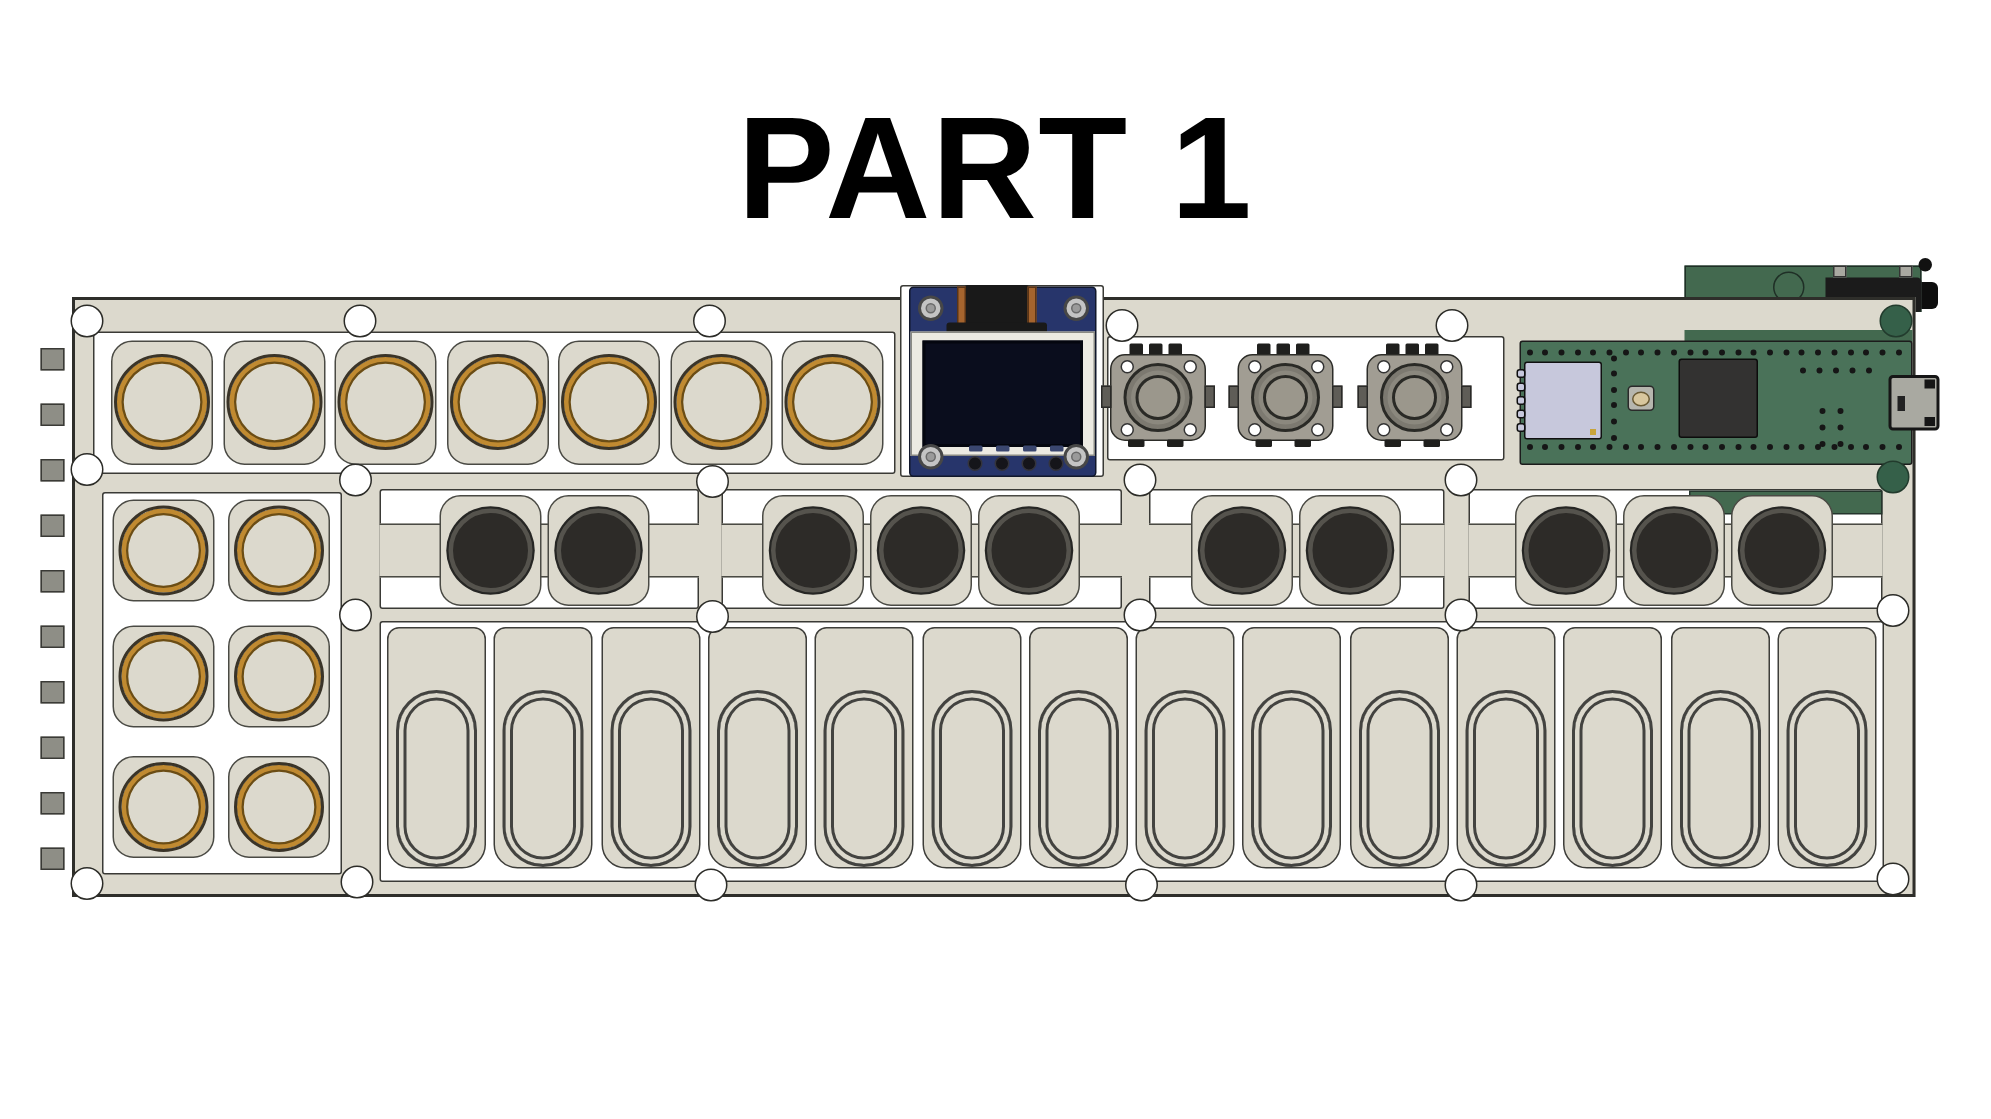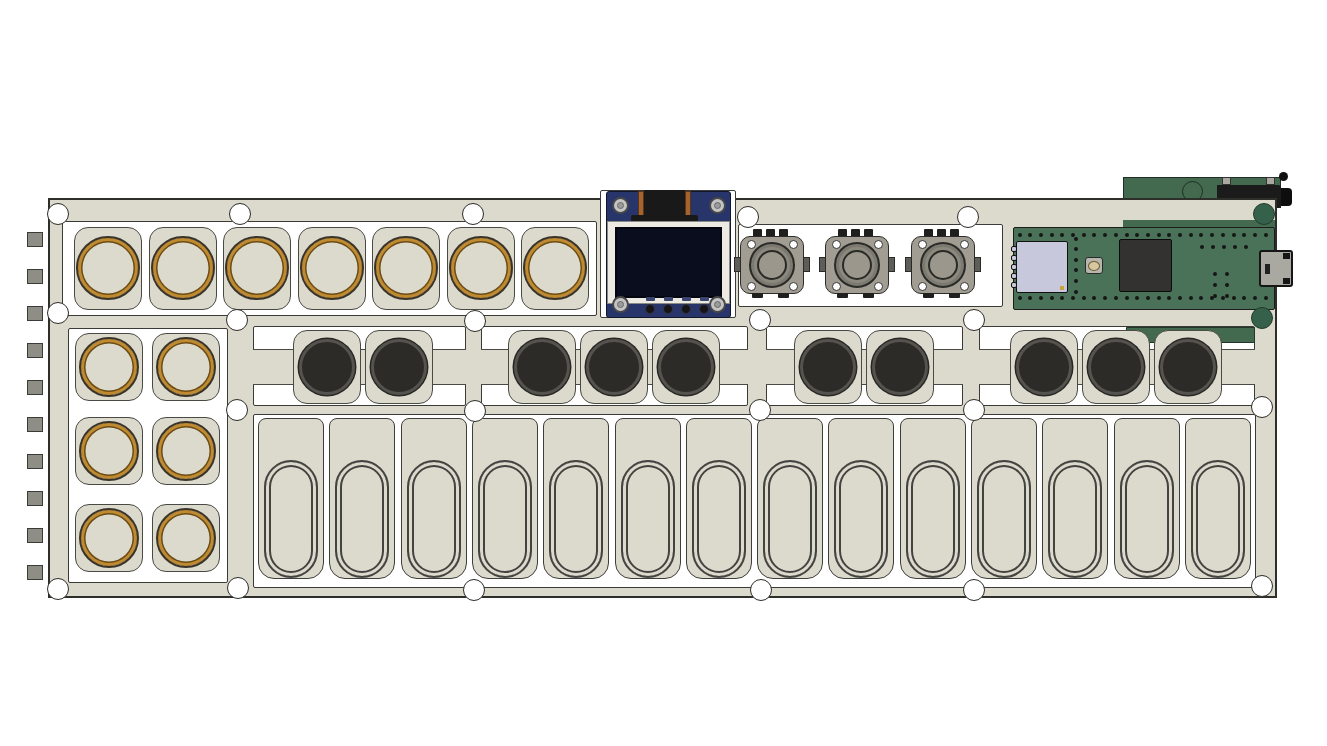--- a/index.html
+++ b/index.html
@@ -55,20 +55,21 @@
   .enc-hole{border-radius:50%;background:#fff;border:1.2px solid #333;}
   .enc-shaft{border-radius:50%;background:#8b887e;border:2px solid #2a2a26;box-shadow:inset 0 0 0 3px #7c7970;}
   .enc-shaft-in{border-radius:50%;background:#9b978c;border:2.5px solid #2a2a26;}
   .enc-pin{background:#1f1f1d;border-radius:1px;}
   .enc-tab{background:#5f5d57;border:1px solid #2a2a28;}
 </style>
 </head>
 <body>
 
 <div class="stage" style="--background: #ffffff; --panel: #dcd9cd; --panel-border: #2e2e2a; --inset-bg: #ffffff; --inset-border: #3a3a36; --pad-ring-gold: #c08a31; --pad-ring-dark: #6b4d15; --button-black: #2d2b28; --button-ring: #55534d; --key-line: #434340; --tab-gray: #8e8e86; --hole-green: #356049; --pcb-green: #4a7259; --shield-green: #43694f; --oled-pcb: #27356b; --oled-frame: #eceae2; --oled-screen: #0a0d1d; --screw-silver: #c4c4c4; --encoder-gray: #a19d93; --sd-slot: #c7c8dc; --chip-black: #333231; --usb-gray: #a9a9a1; --jack-black: #1b1b1b; --flex-copper: #a5642e;">
+  <div class="title">PART 1</div>
   <div class="abs" id="device" style="left:0;top:0;width:1327px;height:746px;">
       <div class="abs shield" style="left: 1123px; top: 177px; width: 158px; height: 31px;"></div>
       <div class="abs shole" style="left: 1182px; top: 181px; width: 21px; height: 21px;"></div>
       <div class="abs jack" style="left: 1217px; top: 185px; width: 64px; height: 23px;"></div>
       <div class="abs jackb" style="left: 1281px; top: 188px; width: 11px; height: 18px;"></div>
       <div class="abs jtab" style="left: 1222px; top: 177px; width: 9px; height: 8px;"></div>
       <div class="abs jtab" style="left: 1266px; top: 177px; width: 9px; height: 8px;"></div>
       <div class="abs dot" style="left: 1279px; top: 172px; width: 9px; height: 9px;"></div>
       <div class="abs panel" style="left: 48px; top: 198px; width: 1229px; height: 400px;"></div>
       <div class="abs inset" style="left: 62px; top: 221px; width: 535px; height: 95px;"></div>

